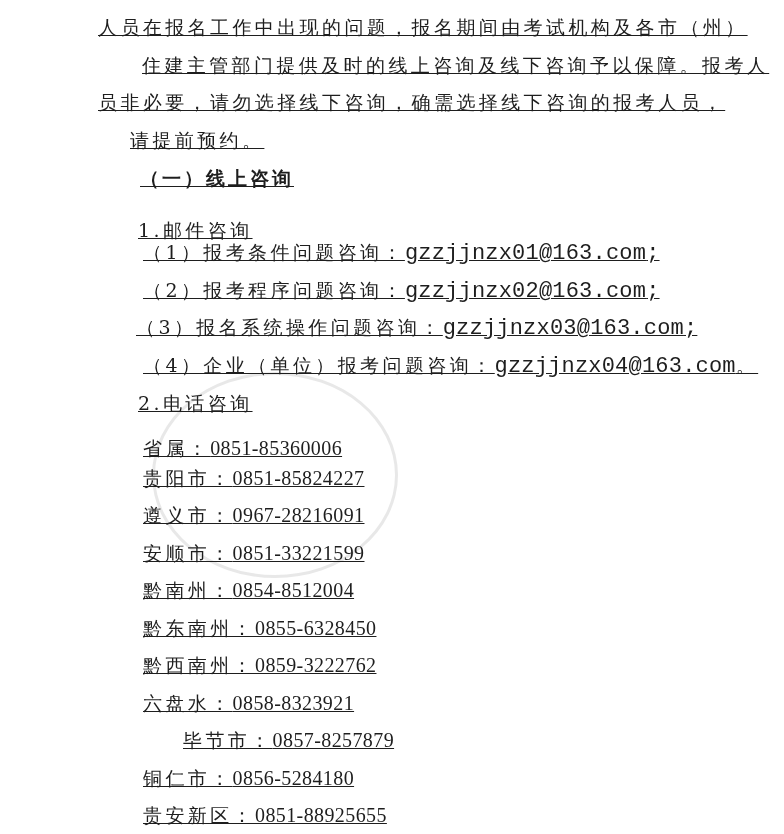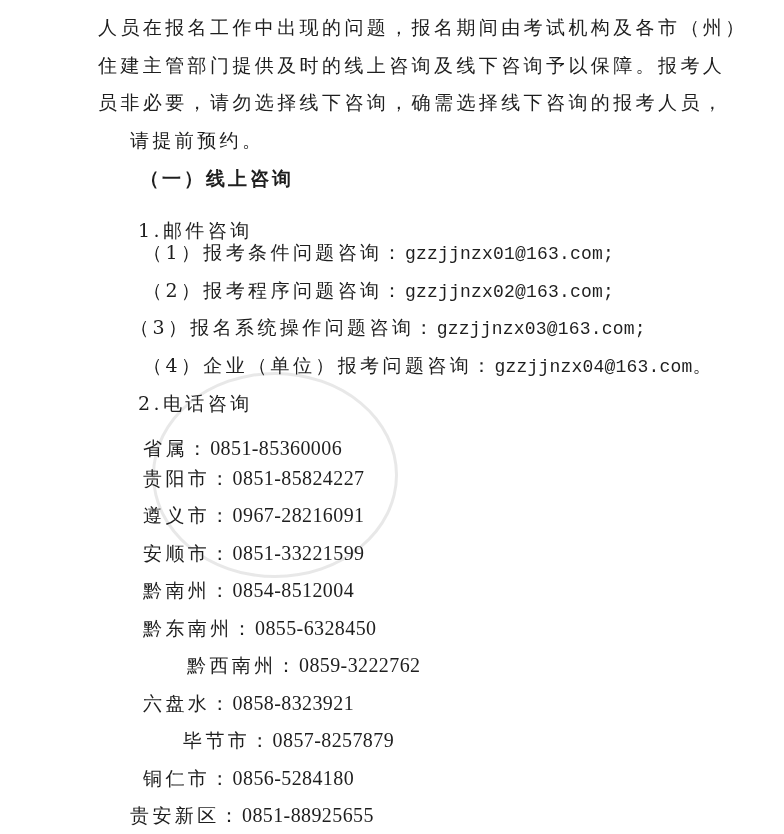--- a/index.html
+++ b/index.html
@@ -24,65 +24,66 @@
       border-radius: 50%;
       border: 3px solid rgba(190,190,190,0.35);
       pointer-events: none;
     }
     .line {
       position: absolute;
       white-space: nowrap;
       font-size: 19px;
       line-height: 24px;
       letter-spacing: 3.4px;
+      text-decoration: underline;
     }
     .para {
       left: 98px;
     }
     .heading {
       font-weight: bold;
       letter-spacing: 3px;
     }
     .mono {
       font-family: "Liberation Mono", "DejaVu Sans Mono", monospace;
       letter-spacing: 0.2px;
-      font-size: 18px;
+      font-size: 22px;
     }
     .num {
       font-family: "Liberation Serif", "DejaVu Serif", serif;
       letter-spacing: 0.4px;
       font-size: 20px;
     }
   </style>
 </head>
 <body>
 
 <div class="stamp"></div>
 
 <div>
 
   <div>
     <div class="line para" style="top:15px;">人员在报名工作中出现的问题，报名期间由考试机构及各市（州）</div>
-    <div class="line para" style="top:53px;">住建主管部门提供及时的线上咨询及线下咨询予以保障。报考人</div>
+    <div class="line para" style="top:53px;margin-left:44px;">住建主管部门提供及时的线上咨询及线下咨询予以保障。报考人</div>
     <div class="line para" style="top:90px;">员非必要，请勿选择线下咨询，确需选择线下咨询的报考人员，</div>
     <div class="line para" style="top:128px;margin-left:32px;">请提前预约。</div>
   </div>
 
   <div class="line heading" style="left:140px; top:166px;">（一）线上咨询</div>
 
   <div>
     <div class="line" style="left:138px; top:203px;margin-top:15px;">1.邮件咨询</div>
 
     <div class="line" style="left:143px; top:240px;">
       <span>（1）报考条件问题咨询：</span><span class="mono">gzzjjnzx01@163.com</span><span class="mono">;</span>
     </div>
     <div class="line" style="left:143px; top:278px;">
       <span>（2）报考程序问题咨询：</span><span class="mono">gzzjjnzx02@163.com</span><span class="mono">;</span>
     </div>
-    <div class="line" style="left:130px; top:315px;text-align:right;">
+    <div class="line" style="left:136px; top:315px;text-align:right;">
       <span>（3）报名系统操作问题咨询：</span><span class="mono">gzzjjnzx03@163.com</span><span class="mono">;</span>
     </div>
     <div class="line" style="left:143px; top:353px;text-align:center;">
       <span>（4）企业（单位）报考问题咨询：</span><span class="mono">gzzjjnzx04@163.com</span><span>。</span>
     </div>
   </div>
 
   <div>
     <div class="line" style="left:138px; top:391px;">2.电话咨询</div>
 
@@ -97,30 +98,30 @@
     </div>
     <div class="line" style="left:143px; top:541px;">
       <span>安顺市：</span><span class="num">0851-33221599</span>
     </div>
     <div class="line" style="left:143px; top:578px;">
       <span>黔南州：</span><span class="num">0854-8512004</span>
     </div>
     <div class="line" style="left:143px; top:616px;">
       <span>黔东南州：</span><span class="num">0855-6328450</span>
     </div>
-    <div class="line" style="left:143px; top:653px;margin-left:44px;">
+    <div class="line" style="left:143px; top:653px;">
       <span>黔西南州：</span><span class="num">0859-3222762</span>
     </div>
     <div class="line" style="left:143px; top:691px;">
       <span>六盘水：</span><span class="num">0858-8323921</span>
     </div>
     <div class="line" style="left:143px; top:728px;margin-left:40px;">
       <span>毕节市：</span><span class="num">0857-8257879</span>
     </div>
     <div class="line" style="left:143px; top:766px;">
       <span>铜仁市：</span><span class="num">0856-5284180</span>
     </div>
-    <div class="line" style="left:130px; top:803px;">
+    <div class="line" style="left:143px; top:803px;">
       <span>贵安新区：</span><span class="num">0851-88925655</span>
     </div>
   </div>
 
 </div>
 
 </body></html>

